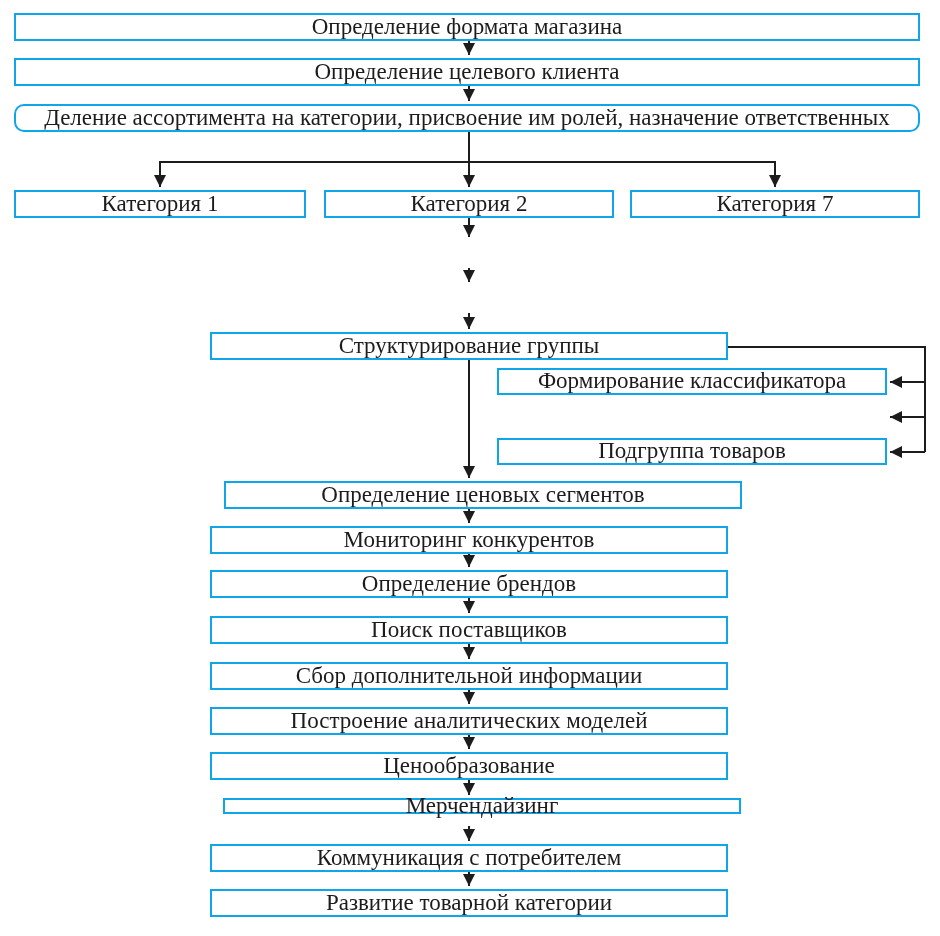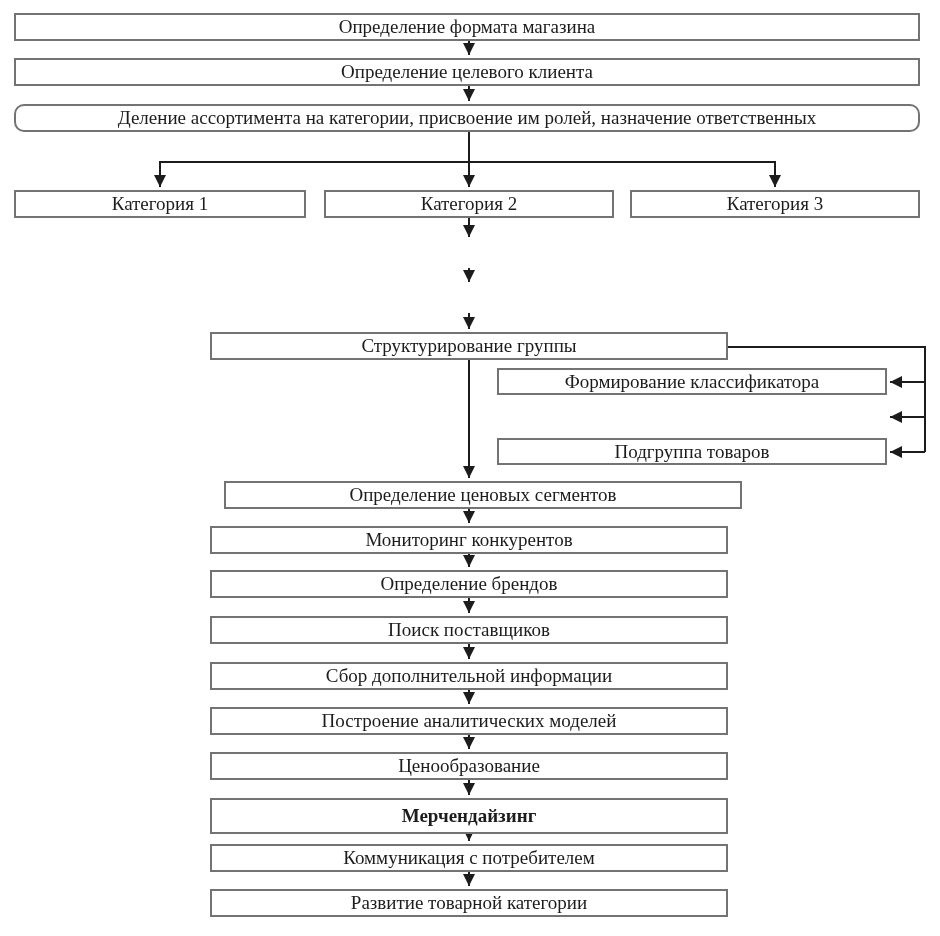--- a/index.html
+++ b/index.html
@@ -12,27 +12,27 @@
     width: 940px;
     height: 936px;
     background: #ffffff;
     font-family: "Liberation Serif", "DejaVu Serif", serif;
     color: #1c1c1c;
     overflow: hidden;
   }
   .box {
     position: absolute;
     box-sizing: border-box;
-    border: 2px solid #737373;
+    border: 2px solid #0ea5e9;
     background: #ffffff;
     display: flex;
     align-items: center;
     justify-content: center;
     text-align: center;
-    font-size: 19px;
+    font-size: 23px;
     line-height: 1.05;
     white-space: nowrap;
     z-index: 2;
   }
   #wires {
     position: absolute;
     left: 0;
     top: 0;
     z-index: 1;
   }
@@ -81,31 +81,31 @@
       <line x1="469" y1="872" x2="469" y2="886" marker-end="url(#ah)"></line>
     </g>
   </svg>
 
   <div class="box" style="left:14px; top:13px;  width:906px; height:28px;">Определение формата магазина</div>
   <div class="box" style="left:14px; top:58px;  width:906px; height:28px;">Определение целевого клиента</div>
   <div class="box" style="left:14px; top:104px; width:906px; height:28px;border-radius:10px;">Деление ассортимента на категории, присвоение им ролей, назначение ответственных</div>
 
   <div class="box" style="left:14px;  top:190px; width:292px; height:28px;">Категория 1</div>
   <div class="box" style="left:324px; top:190px; width:290px; height:28px;">Категория 2</div>
-  <div class="box" style="left:630px; top:190px; width:290px; height:28px;">Категория 3</div>
+  <div class="box" style="left:630px; top:190px; width:290px; height:28px;">Категория 7</div>
 
   <div class="box" style="left:210px; top:332px; width:518px; height:28px;">Структурирование группы</div>
 
   <div class="box" style="left:497px; top:368px; width:390px; height:27px;">Формирование классификатора</div>
   <div class="box" style="left:497px; top:438px; width:390px; height:27px;">Подгруппа товаров</div>
 
   <div class="box" style="left:224px; top:481px; width:518px; height:28px;">Определение ценовых сегментов</div>
   <div class="box" style="left:210px; top:526px; width:518px; height:28px;">Мониторинг конкурентов</div>
   <div class="box" style="left:210px; top:570px; width:518px; height:28px;">Определение брендов</div>
   <div class="box" style="left:210px; top:616px; width:518px; height:28px;">Поиск поставщиков</div>
   <div class="box" style="left:210px; top:662px; width:518px; height:28px;">Сбор дополнительной информации</div>
   <div class="box" style="left:210px; top:707px; width:518px; height:28px;">Построение аналитических моделей</div>
   <div class="box" style="left:210px; top:752px; width:518px; height:28px;">Ценообразование</div>
-  <div class="box" style="left:210px; top:798px; width:518px; height:36px;font-weight:bold;">Мерчендайзинг</div>
+  <div class="box" style="left:223px; top:798px; width:518px; height:16px;">Мерчендайзинг</div>
   <div class="box" style="left:210px; top:844px; width:518px; height:28px;">Коммуникация с потребителем</div>
   <div class="box" style="left:210px; top:889px; width:518px; height:28px;">Развитие товарной категории</div>
 
 </div>
 
 </body></html>

